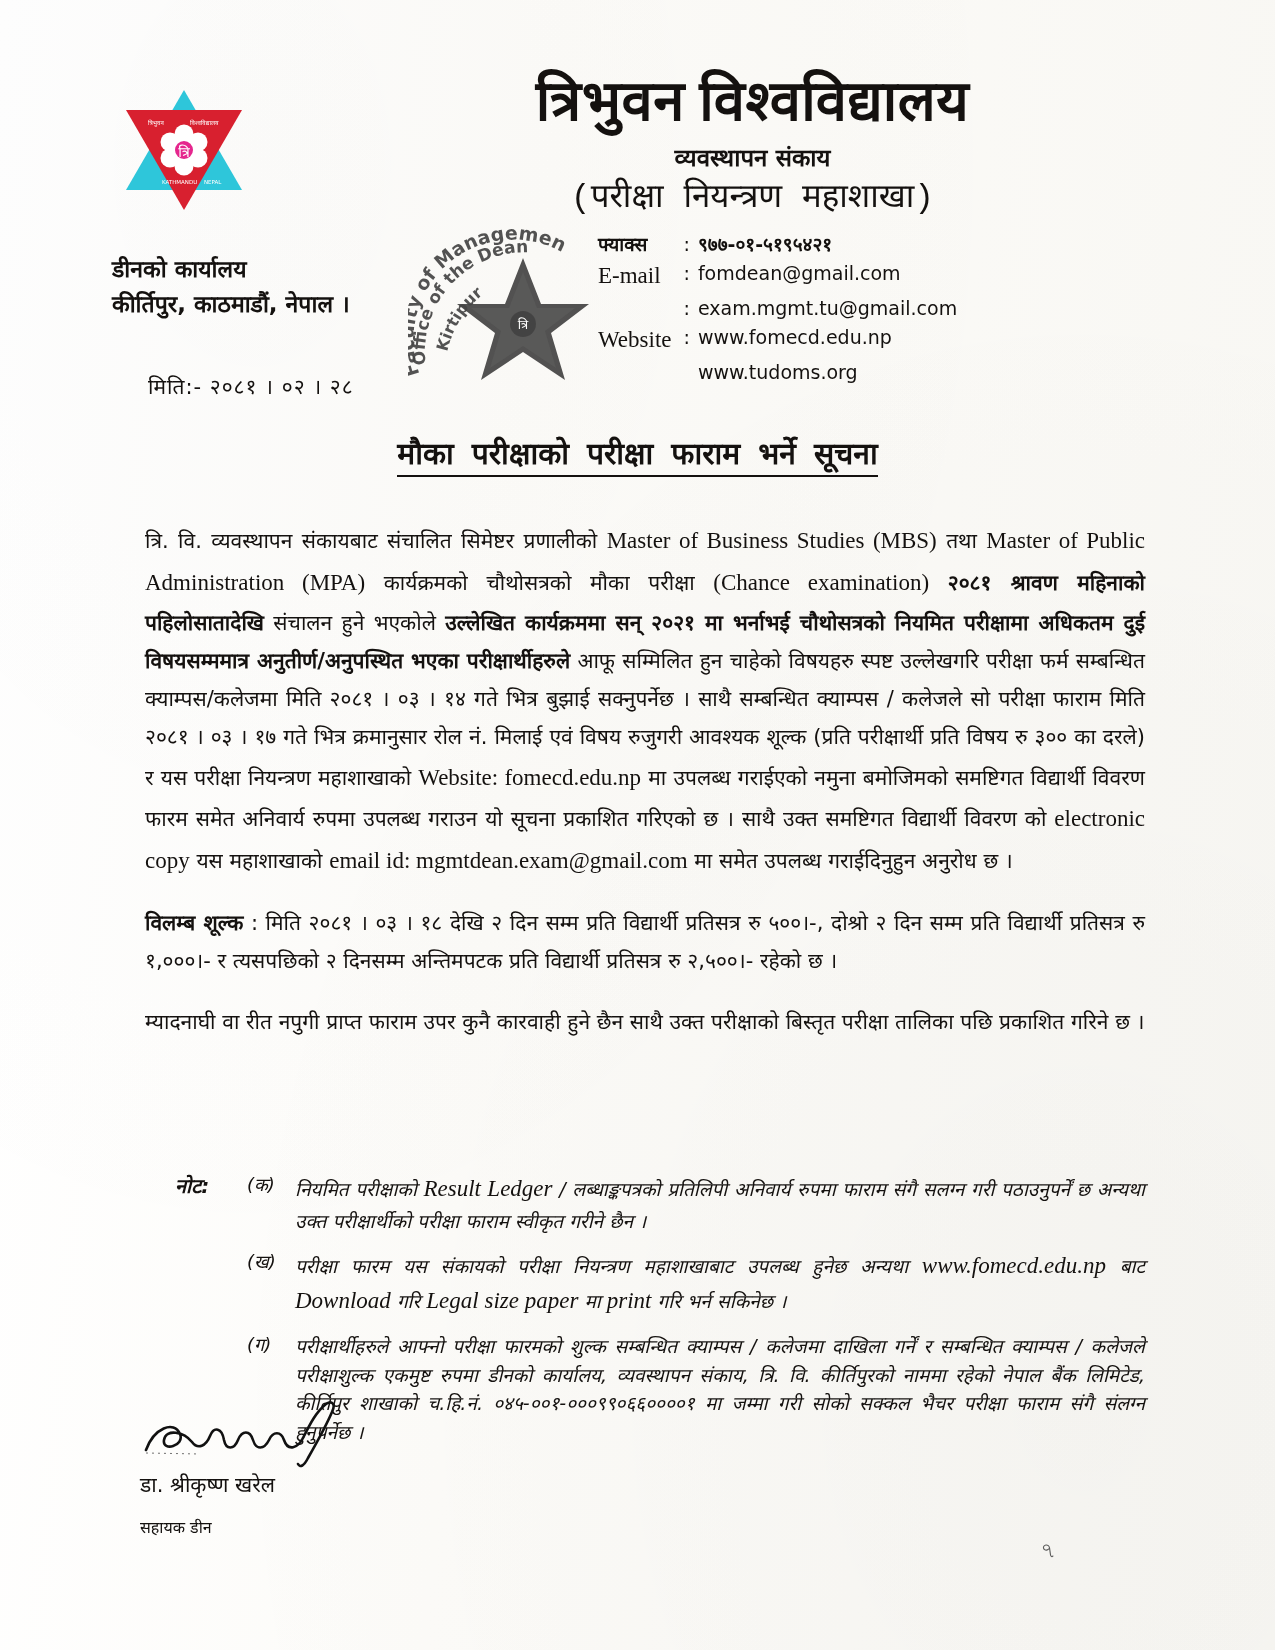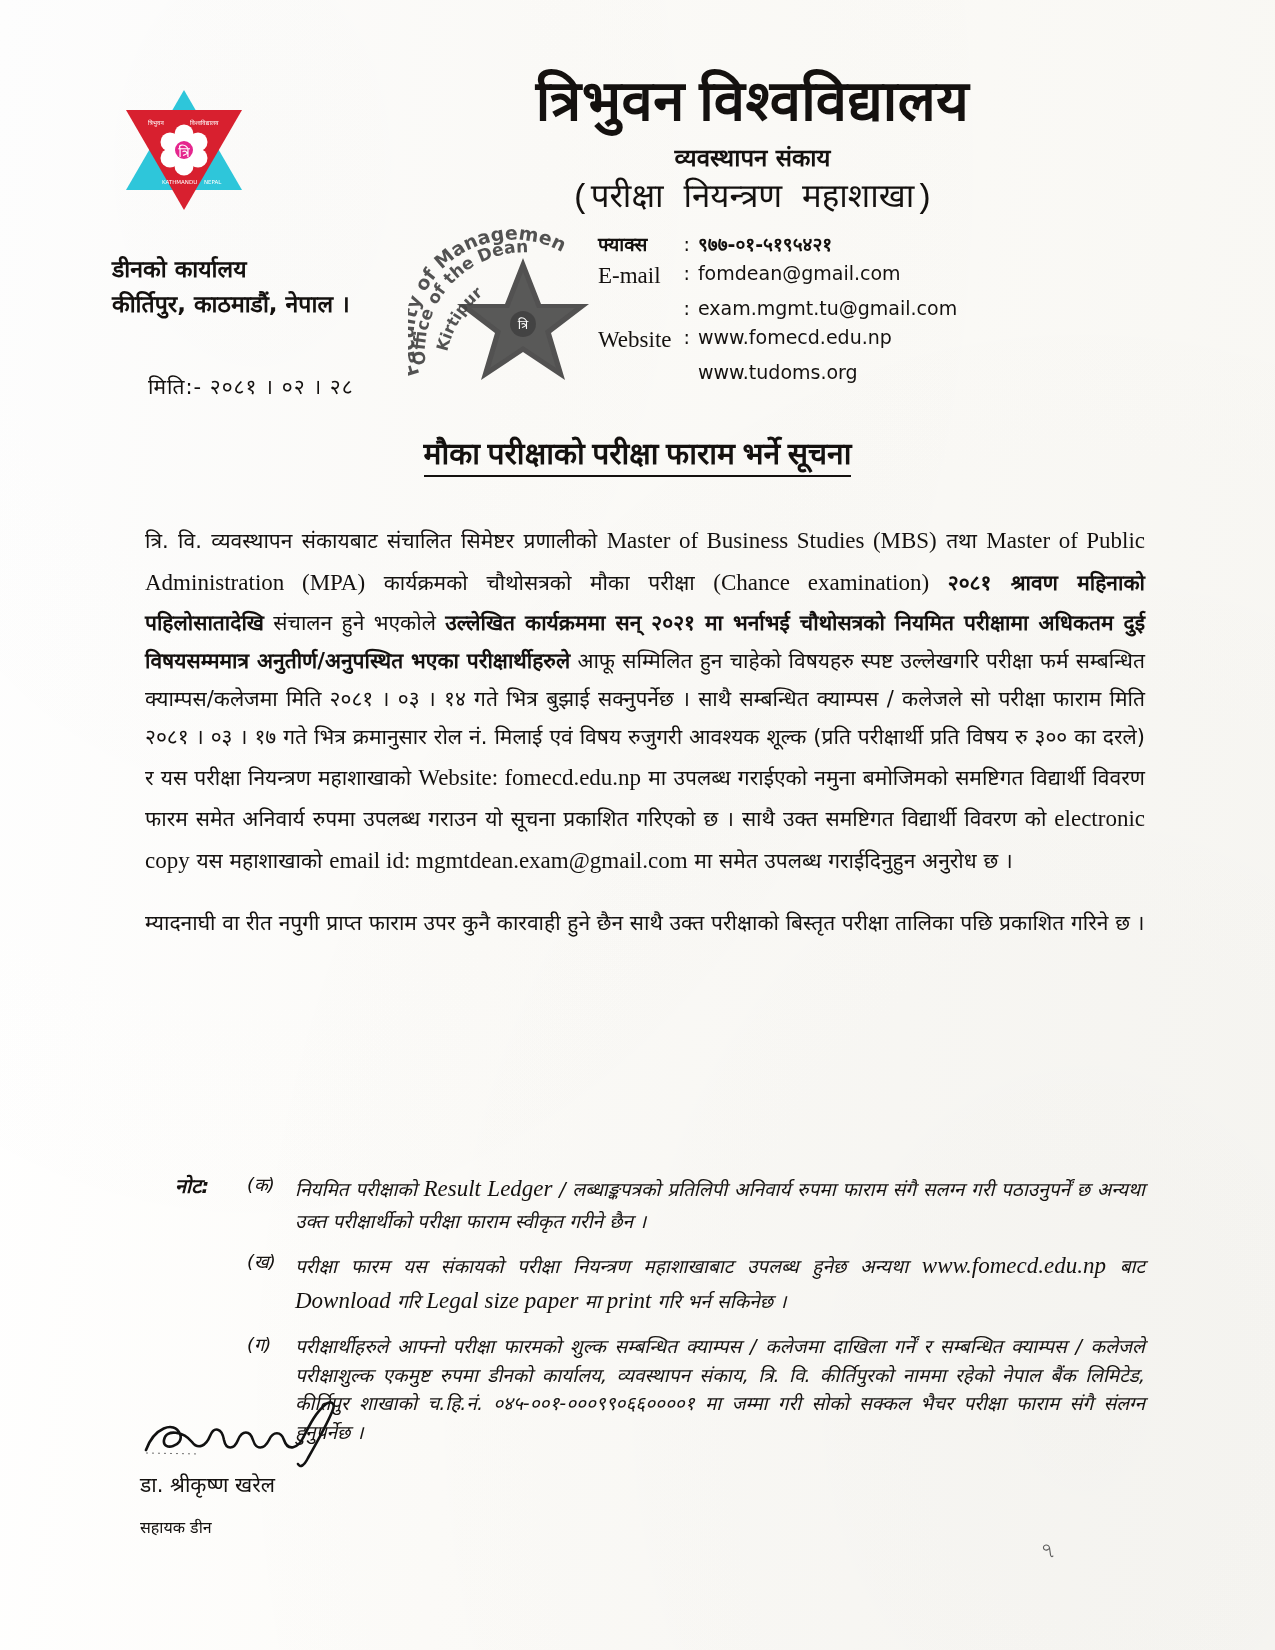--- a/index.html
+++ b/index.html
@@ -121,21 +121,21 @@
   .exam-tag { font-weight: normal; font-size: 17px; }
 
   
   .notice-title {
     position: absolute;
     left: 0; right: 0;
     top: 432px;
     text-align: center;
     font-size: 30px;
     font-weight: bold;
-    font-family: Liberation Serif, serif;
+    font-family: Liberation Mono, monospace;
   }
   .notice-title span {
     display: inline-block;
     border-bottom: 2px solid #14110f;
     padding-bottom: 2px;
   }
 
   
   .body-wrap {
     position: absolute;
@@ -321,20 +321,21 @@
       </tbody>
     </table>
   </div>
 
   <div class="notice-title">
     <span>मौका परीक्षाको परीक्षा फाराम भर्ने सूचना</span>
   </div>
 
   <div class="body-wrap">
     <p class="para"><span>त्रि. वि. व्यवस्थापन संकायबाट संचालित सिमेष्टर प्रणालीको </span><span class="latin">Master of Business Studies (MBS)</span><span> तथा </span><span class="latin">Master of Public Administration (MPA)</span><span> कार्यक्रमको चौथोसत्रको मौका परीक्षा </span><span class="latin">(Chance examination)</span><span> </span><span class="bold">२०८१ श्रावण महिनाको पहिलोसातादेखि</span><span> संचालन हुने भएकोले </span><span class="bold">उल्लेखित कार्यक्रममा सन् २०२१ मा भर्नाभई चौथोसत्रको नियमित परीक्षामा अधिकतम दुई विषयसम्ममात्र अनुतीर्ण/अनुपस्थित भएका परीक्षार्थीहरुले</span><span> आफू सम्मिलित हुन चाहेको विषयहरु स्पष्ट उल्लेखगरि परीक्षा फर्म सम्बन्धित क्याम्पस/कलेजमा मिति २०८१ । ०३ । १४ गते भित्र बुझाई सक्नुपर्नेछ । साथै सम्बन्धित क्याम्पस / कलेजले सो परीक्षा फाराम मिति २०८१ । ०३ । १७ गते भित्र क्रमानुसार रोल नं. मिलाई एवं विषय रुजुगरी आवश्यक शूल्क (प्रति परीक्षार्थी प्रति विषय रु ३०० का दरले) र यस परीक्षा नियन्त्रण महाशाखाको </span><span class="latin">Website: fomecd.edu.np</span><span> मा उपलब्ध गराईएको नमुना बमोजिमको समष्टिगत विद्यार्थी विवरण फारम समेत अनिवार्य रुपमा उपलब्ध गराउन यो सूचना प्रकाशित गरिएको छ । साथै उक्त समष्टिगत विद्यार्थी विवरण को </span><span class="latin">electronic copy</span><span> यस महाशाखाको </span><span class="latin">email id: mgmtdean.exam@gmail.com</span><span> मा समेत उपलब्ध गराईदिनुहुन अनुरोध छ ।</span></p>
+    <p class="para para2"><span class="bold">विलम्ब शूल्क</span><span> : मिति २०८१ । ०३ । १८ देखि २ दिन सम्म प्रति विद्यार्थी प्रतिसत्र रु ५००।-, दोश्रो २ दिन सम्म प्रति विद्यार्थी प्रतिसत्र रु १,०००।- र त्यसपछिको २ दिनसम्म अन्तिमपटक प्रति विद्यार्थी प्रतिसत्र रु २,५००।- रहेको छ ।</span></p>
     <p class="para"><span>म्यादनाघी वा रीत नपुगी प्राप्त फाराम उपर कुनै कारवाही हुने छैन साथै उक्त परीक्षाको बिस्तृत परीक्षा तालिका पछि प्रकाशित गरिने छ ।</span></p>
   </div>
 
   <div class="notes">
     <div class="notes-row">
       <div class="notes-label">नोट:</div>
       <div class="note-key">(क)</div>
       <div class="note-text"><span>नियमित परीक्षाको </span><span class="latin">Result Ledger</span><span> / लब्धाङ्कपत्रको प्रतिलिपी अनिवार्य रुपमा फाराम संगै सलग्न गरी पठाउनुपर्नें छ अन्यथा उक्त परीक्षार्थीको परीक्षा फाराम स्वीकृत गरीने छैन ।</span></div>
     </div>
     <div class="notes-row">

